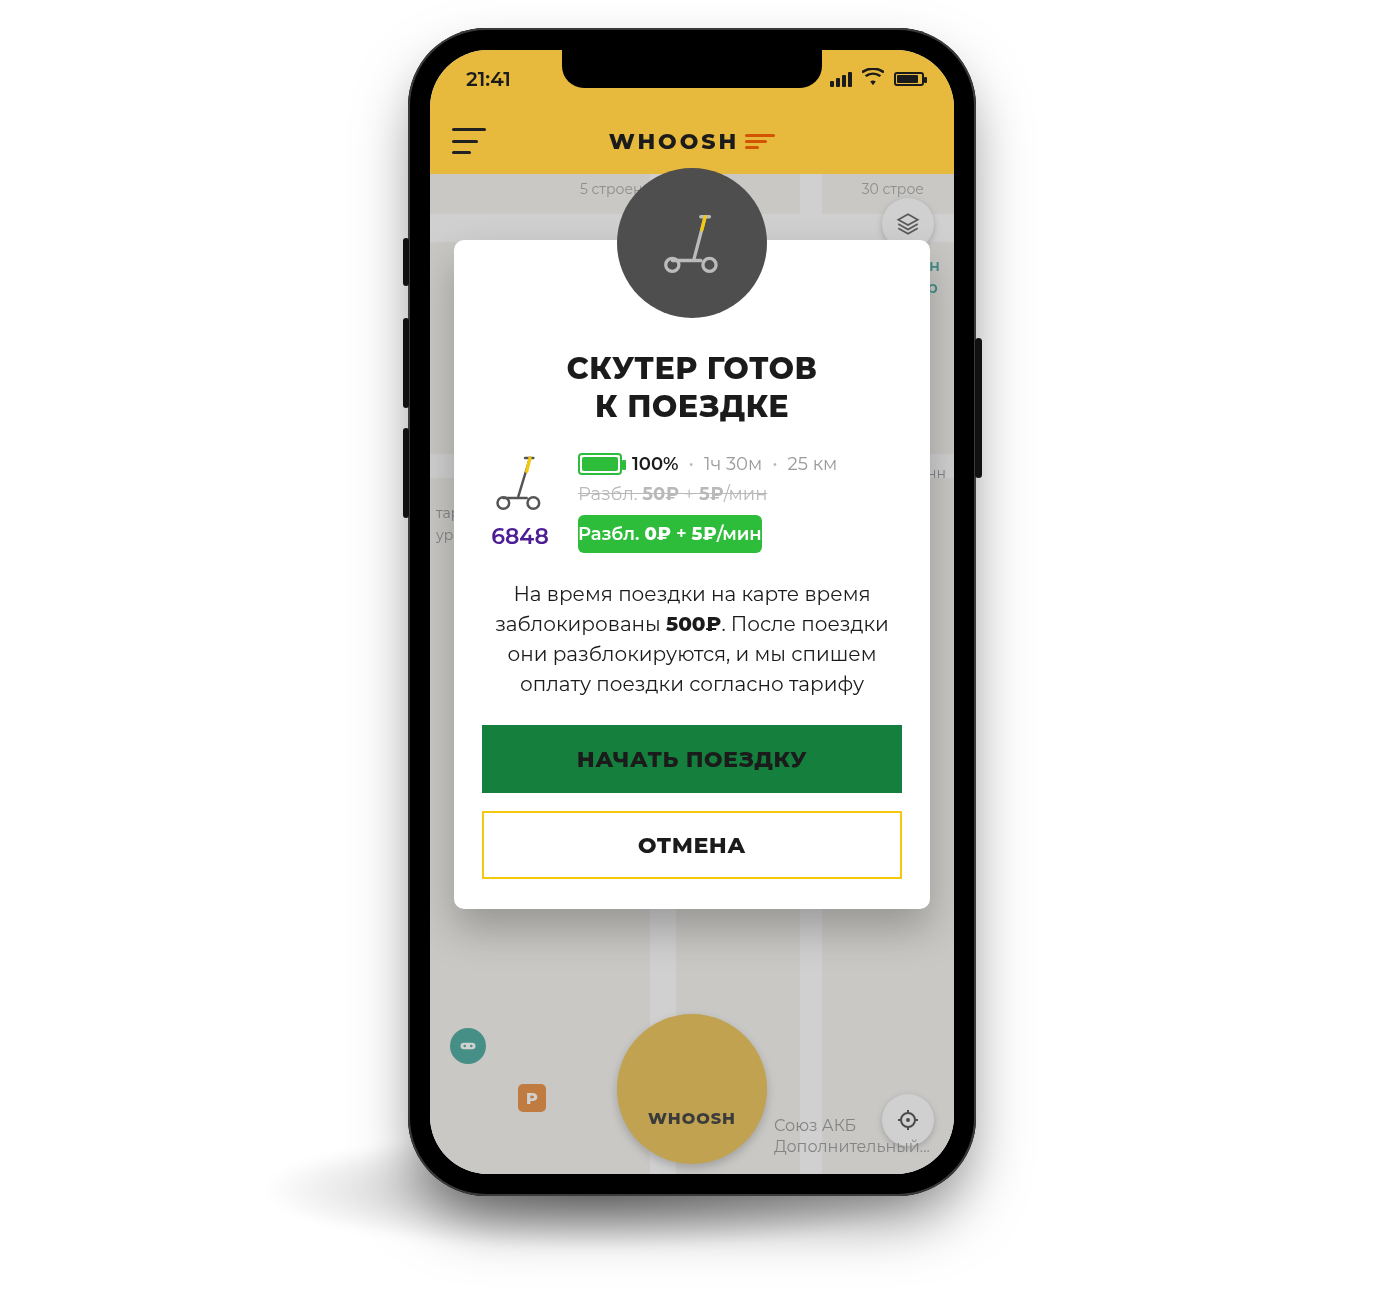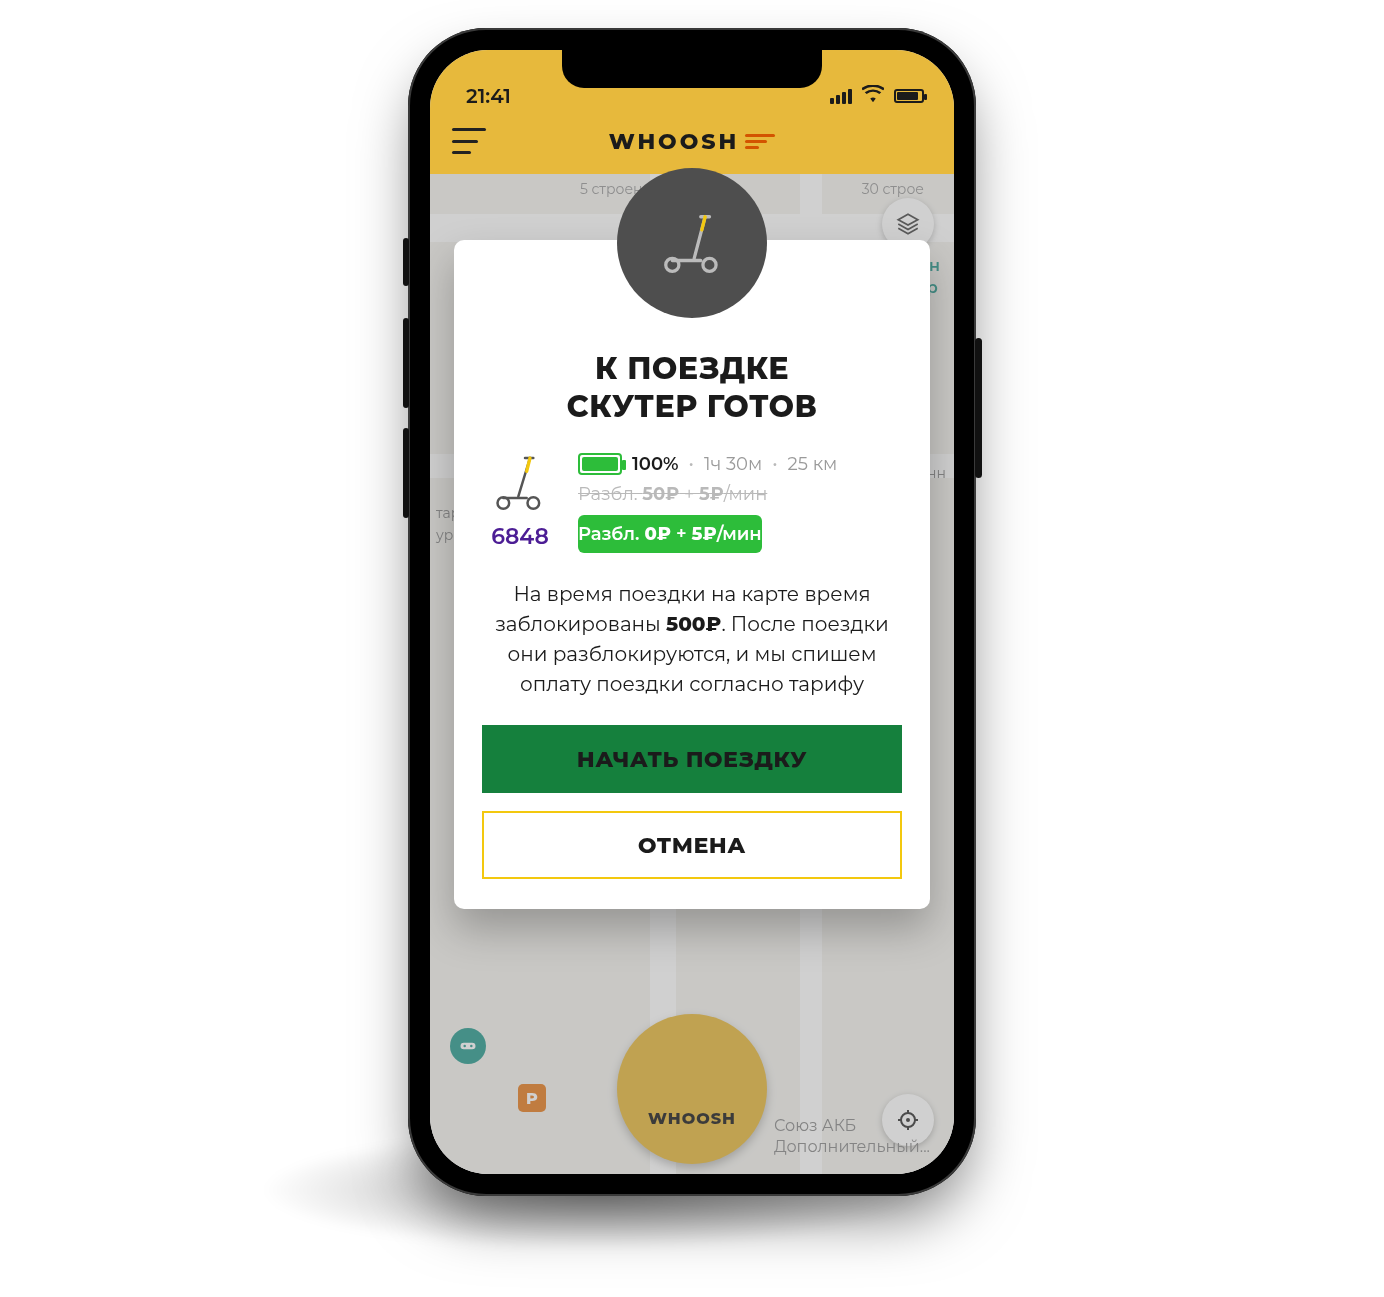--- a/index.html
+++ b/index.html
@@ -27,21 +27,21 @@
     border-radius:58px;
     overflow:hidden;
   }
   .notch {
     position:absolute; top:0; left:50%; transform:translateX(-50%);
     width:260px; height:38px; background:#000;
     border-bottom-left-radius:22px; border-bottom-right-radius:22px;
     z-index:30;
   }
   
-  .status { position:absolute; top:0; left:0; right:0; height:58px; background:#e7b93c; display:flex; align-items:flex-end; justify-content:space-between; padding:0 30px 0 36px; z-index:20; }
+  .status { position:absolute; top:0; left:0; right:0; height:58px; background:#e7b93c; display:flex; align-items:center; justify-content:space-between; padding:0 30px 0 36px; z-index:20; }
   .status .time { font-size:20px; font-weight:600; color:#1b1b1b; }
   .status .icons { display:flex; align-items:center; gap:10px; color:#1b1b1b; }
   .sig { display:flex; gap:2px; align-items:flex-end; }
   .sig span { width:4px; background:#1b1b1b; border-radius:1px; }
   .sig span:nth-child(1){height:6px} .sig span:nth-child(2){height:9px} .sig span:nth-child(3){height:12px} .sig span:nth-child(4){height:15px}
   .wifi { font-size:20px; }
   .batt { width:30px; height:14px; border:2px solid #1b1b1b; border-radius:3px; position:relative; }
   .batt::after{ content:""; position:absolute; right:-5px; top:3px; width:3px; height:6px; background:#1b1b1b; border-radius:1px;}
   .batt .fill{ position:absolute; left:1px; top:1px; bottom:1px; width:80%; background:#1b1b1b; border-radius:1px;}
   
@@ -200,22 +200,22 @@
         <svg class="scooter-svg" viewBox="0 0 64 64">
           <path d="M40 8h8" stroke="#bbb" stroke-width="3" stroke-linecap="round"></path>
           <path d="M44 8L34 46" stroke="#bbb" stroke-width="3" stroke-linecap="round"></path>
           <path d="M44 8l-3 12" stroke="#f3c80e" stroke-width="3" stroke-linecap="round"></path>
           <path d="M14 48h26" stroke="#bbb" stroke-width="3" stroke-linecap="round"></path>
           <circle cx="14" cy="52" r="6" fill="none" stroke="#bbb" stroke-width="3"></circle>
           <circle cx="48" cy="52" r="6" fill="none" stroke="#bbb" stroke-width="3"></circle>
         </svg>
       </div>
       <div class="modal-title">
+        <span>СКУТЕР ГОТОВ</span>
         <span>К ПОЕЗДКЕ</span>
-        <span>СКУТЕР ГОТОВ</span>
       </div>
 
       <div class="info-row">
         <div class="scooter-col">
           <svg class="scooter-mini" viewBox="0 0 64 72">
             <path d="M38 6h10" stroke="#555" stroke-width="3" stroke-linecap="round"></path>
             <path d="M44 6L30 52" stroke="#555" stroke-width="3" stroke-linecap="round"></path>
             <path d="M44 6l-4 16" stroke="#f3c80e" stroke-width="4" stroke-linecap="round"></path>
             <path d="M12 54h28" stroke="#555" stroke-width="3" stroke-linecap="round"></path>
             <circle cx="12" cy="60" r="7" fill="none" stroke="#555" stroke-width="3"></circle>

